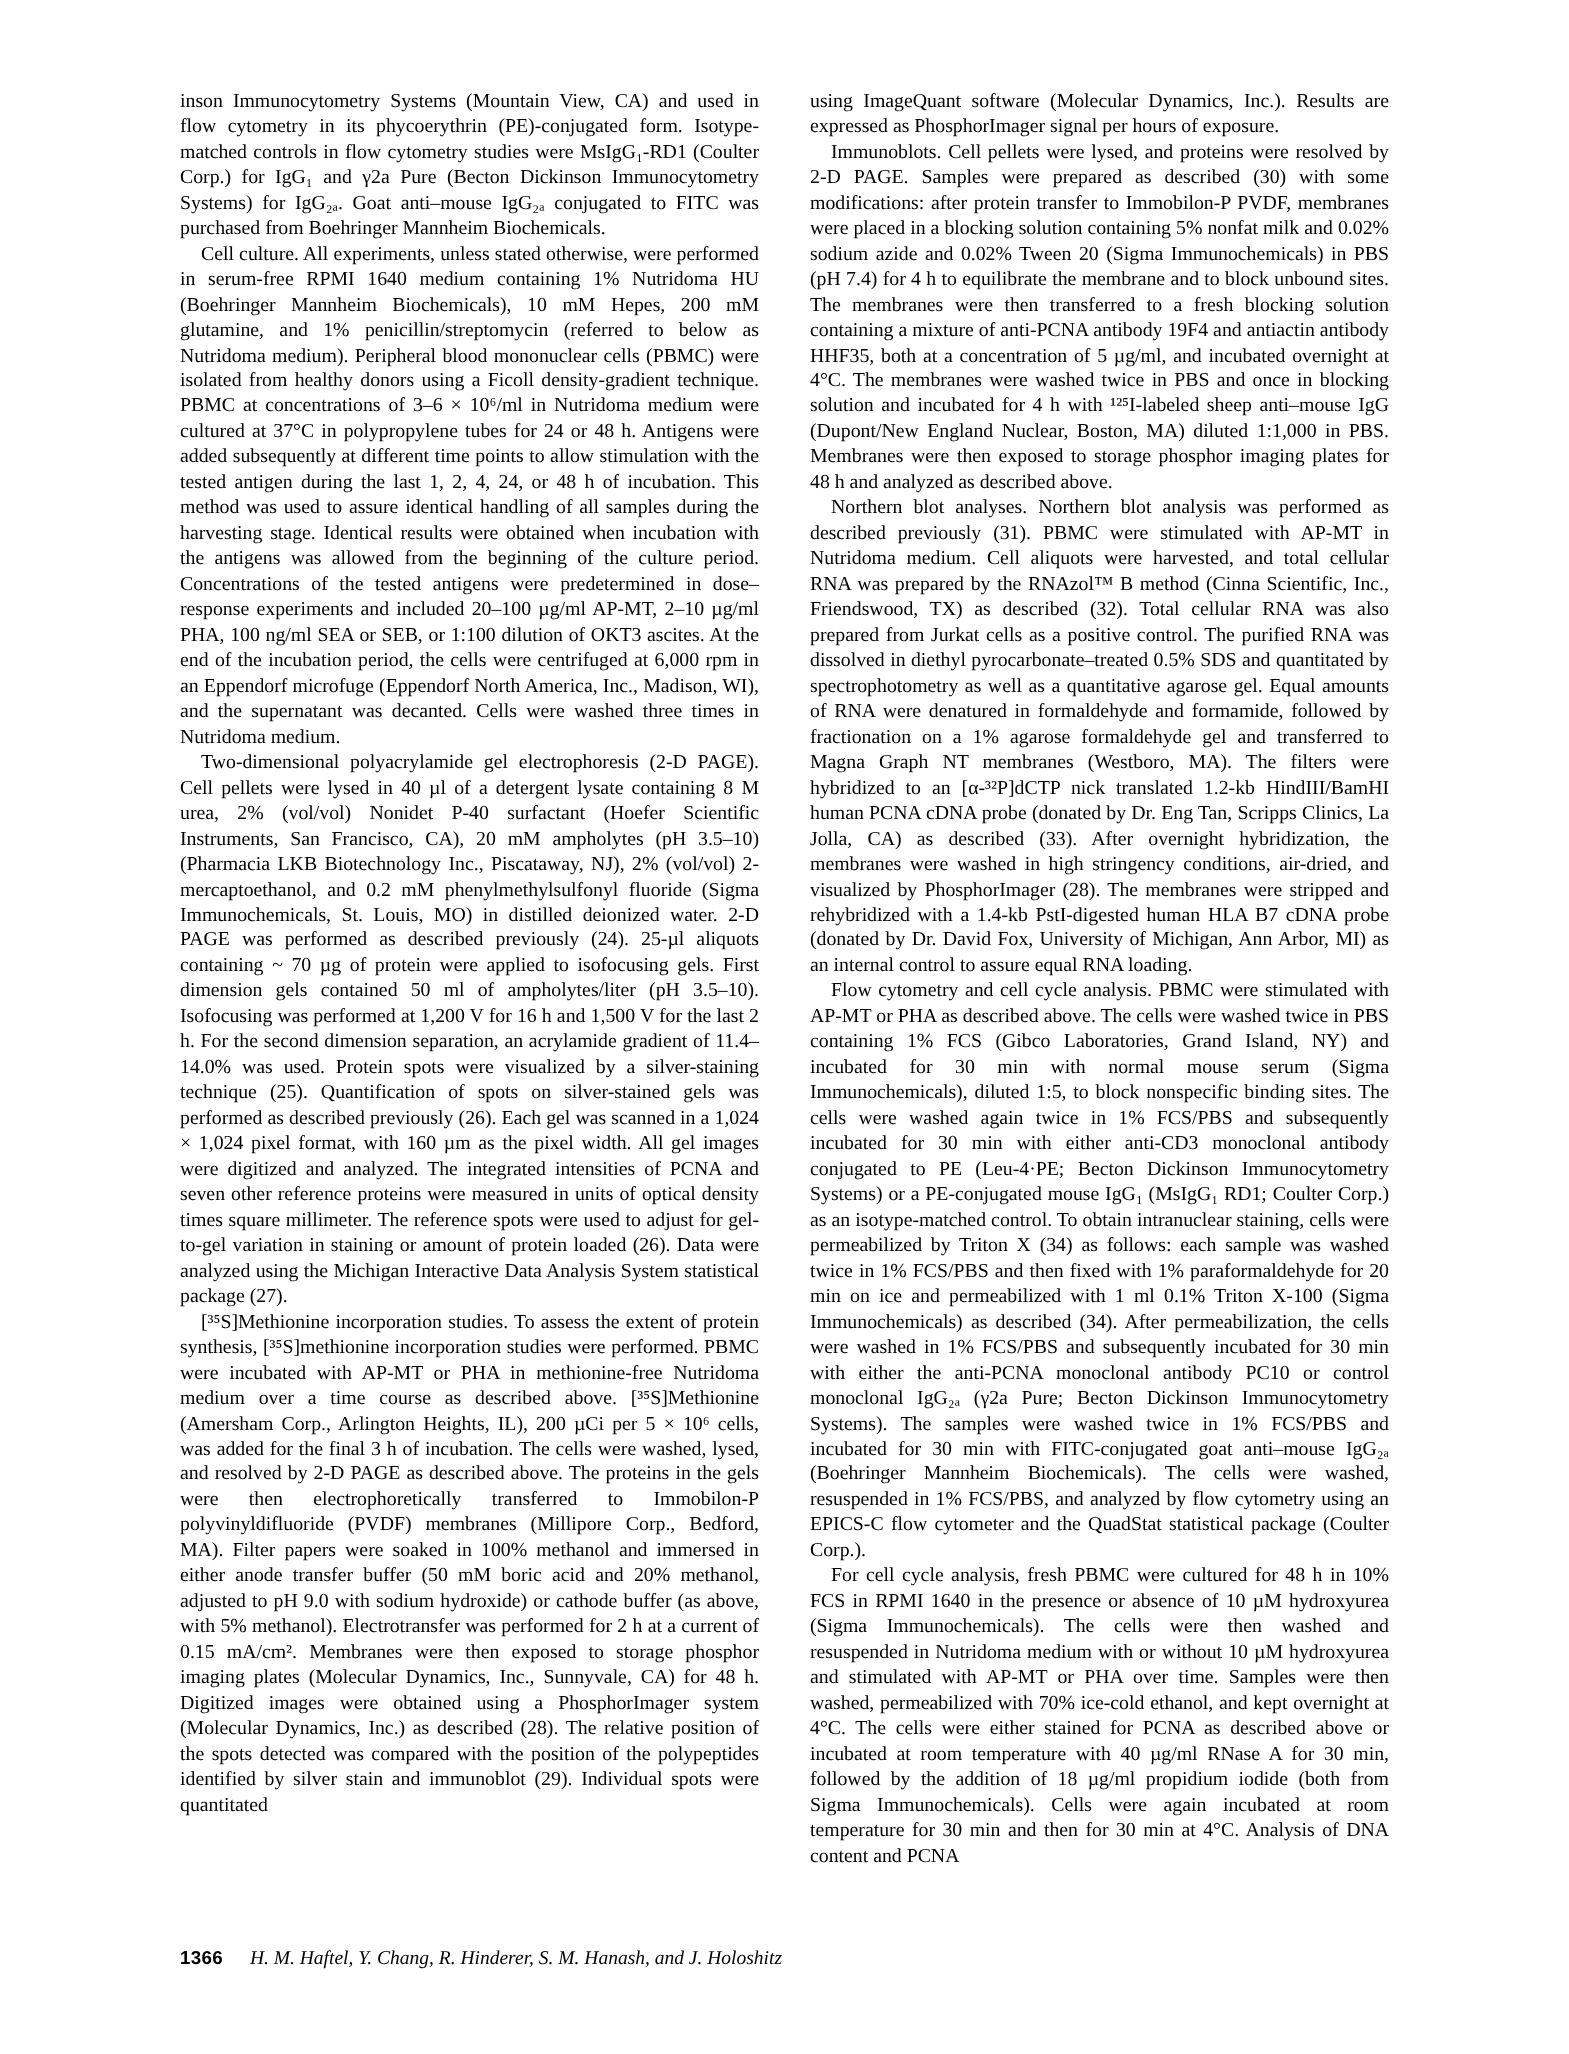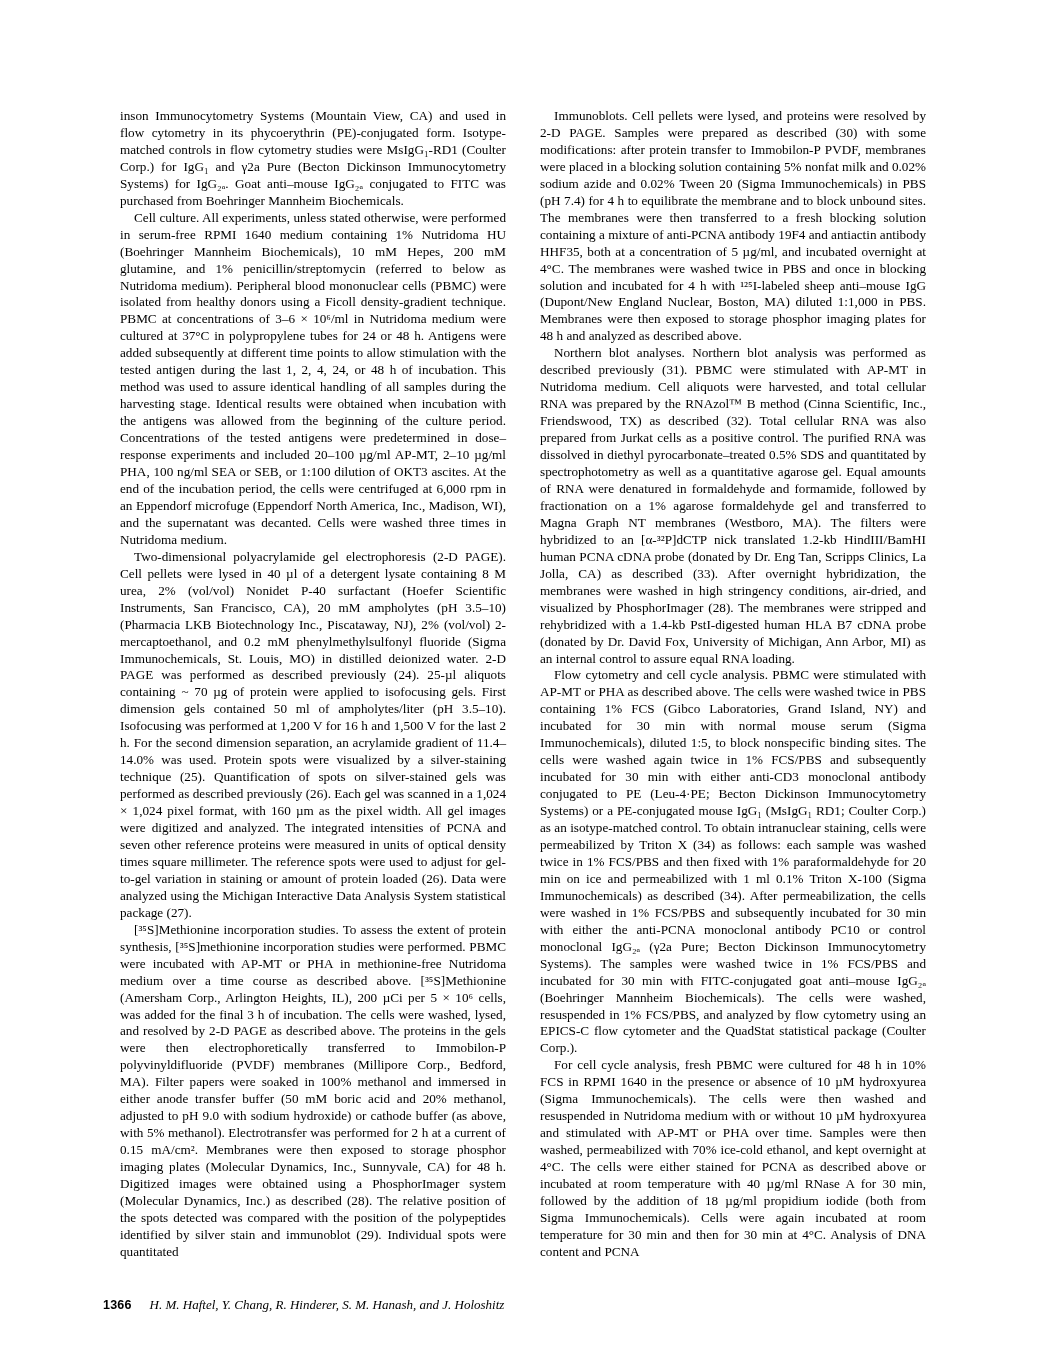--- a/index.html
+++ b/index.html
@@ -11,21 +11,21 @@
     width: 1046px;
     height: 1369px;
     font-family: "Liberation Serif", serif;
     color: #000000;
   }
   .page {
     position: relative;
     width: 1046px;
     height: 1369px;
     box-sizing: border-box;
-    padding: 108px 120px 40px 120px;
+    padding: 59px 120px 40px 120px;
   }
   .columns {
     display: flex;
     flex-direction: row;
     gap: 34px;
     height: 1120px;
   }
   .col {
     width: 390px;
     font-size: 13.2px;
@@ -38,21 +38,21 @@
     margin: 0;
     text-indent: 0;
   }
   p.indent {
     text-indent: 14px;
   }
   .sec-head {
   }
   .footer {
     position: absolute;
-    left: 103px;
+    left: 120px;
     bottom: 56px;
     width: 810px;
     font-size: 13px;
   }
   .footer .pnum {
     font-weight: bold;
     font-family: "Liberation Sans", sans-serif;
     font-size: 12.5px;
     letter-spacing: 0.2px;
   }
@@ -74,20 +74,21 @@
   <div class="columns">
 
     <div class="col">
       <p>inson Immunocytometry Systems (Mountain View, CA) and used in flow cytometry in its phycoerythrin (PE)-conjugated form. Isotype-matched controls in flow cytometry studies were MsIgG₁-RD1 (Coulter Corp.) for IgG₁ and γ2a Pure (Becton Dickinson Immunocytometry Systems) for IgG₂ₐ. Goat anti–mouse IgG₂ₐ conjugated to FITC was purchased from Boehringer Mannheim Biochemicals.</p>
       <p class="indent"><span class="sec-head">Cell culture.</span><span> All experiments, unless stated otherwise, were performed in serum-free RPMI 1640 medium containing 1% Nutridoma HU (Boehringer Mannheim Biochemicals), 10 mM Hepes, 200 mM glutamine, and 1% penicillin/streptomycin (referred to below as Nutridoma medium). Peripheral blood mononuclear cells (PBMC) were isolated from healthy donors using a Ficoll density-gradient technique. PBMC at concentrations of 3–6 × 10⁶/ml in Nutridoma medium were cultured at 37°C in polypropylene tubes for 24 or 48 h. Antigens were added subsequently at different time points to allow stimulation with the tested antigen during the last 1, 2, 4, 24, or 48 h of incubation. This method was used to assure identical handling of all samples during the harvesting stage. Identical results were obtained when incubation with the antigens was allowed from the beginning of the culture period. Concentrations of the tested antigens were predetermined in dose–response experiments and included 20–100 µg/ml AP-MT, 2–10 µg/ml PHA, 100 ng/ml SEA or SEB, or 1:100 dilution of OKT3 ascites. At the end of the incubation period, the cells were centrifuged at 6,000 rpm in an Eppendorf microfuge (Eppendorf North America, Inc., Madison, WI), and the supernatant was decanted. Cells were washed three times in Nutridoma medium.</span></p>
       <p class="indent"><span class="sec-head">Two-dimensional polyacrylamide gel electrophoresis (2-D PAGE).</span><span> Cell pellets were lysed in 40 µl of a detergent lysate containing 8 M urea, 2% (vol/vol) Nonidet P-40 surfactant (Hoefer Scientific Instruments, San Francisco, CA), 20 mM ampholytes (pH 3.5–10) (Pharmacia LKB Biotechnology Inc., Piscataway, NJ), 2% (vol/vol) 2-mercaptoethanol, and 0.2 mM phenylmethylsulfonyl fluoride (Sigma Immunochemicals, St. Louis, MO) in distilled deionized water. 2-D PAGE was performed as described previously (24). 25-µl aliquots containing ~ 70 µg of protein were applied to isofocusing gels. First dimension gels contained 50 ml of ampholytes/liter (pH 3.5–10). Isofocusing was performed at 1,200 V for 16 h and 1,500 V for the last 2 h. For the second dimension separation, an acrylamide gradient of 11.4–14.0% was used. Protein spots were visualized by a silver-staining technique (25). Quantification of spots on silver-stained gels was performed as described previously (26). Each gel was scanned in a 1,024 × 1,024 pixel format, with 160 µm as the pixel width. All gel images were digitized and analyzed. The integrated intensities of PCNA and seven other reference proteins were measured in units of optical density times square millimeter. The reference spots were used to adjust for gel-to-gel variation in staining or amount of protein loaded (26). Data were analyzed using the Michigan Interactive Data Analysis System statistical package (27).</span></p>
       <p class="indent"><span class="sec-head">[³⁵S]Methionine incorporation studies.</span><span> To assess the extent of protein synthesis, [³⁵S]methionine incorporation studies were performed. PBMC were incubated with AP-MT or PHA in methionine-free Nutridoma medium over a time course as described above. [³⁵S]Methionine (Amersham Corp., Arlington Heights, IL), 200 µCi per 5 × 10⁶ cells, was added for the final 3 h of incubation. The cells were washed, lysed, and resolved by 2-D PAGE as described above. The proteins in the gels were then electrophoretically transferred to Immobilon-P polyvinyldifluoride (PVDF) membranes (Millipore Corp., Bedford, MA). Filter papers were soaked in 100% methanol and immersed in either anode transfer buffer (50 mM boric acid and 20% methanol, adjusted to pH 9.0 with sodium hydroxide) or cathode buffer (as above, with 5% methanol). Electrotransfer was performed for 2 h at a current of 0.15 mA/cm². Membranes were then exposed to storage phosphor imaging plates (Molecular Dynamics, Inc., Sunnyvale, CA) for 48 h. Digitized images were obtained using a PhosphorImager system (Molecular Dynamics, Inc.) as described (28). The relative position of the spots detected was compared with the position of the polypeptides identified by silver stain and immunoblot (29). Individual spots were quantitated</span></p>
     </div>
 
     <div class="col">
+      <p>using ImageQuant software (Molecular Dynamics, Inc.). Results are expressed as PhosphorImager signal per hours of exposure.</p>
       <p class="indent"><span class="sec-head">Immunoblots.</span><span> Cell pellets were lysed, and proteins were resolved by 2-D PAGE. Samples were prepared as described (30) with some modifications: after protein transfer to Immobilon-P PVDF, membranes were placed in a blocking solution containing 5% nonfat milk and 0.02% sodium azide and 0.02% Tween 20 (Sigma Immunochemicals) in PBS (pH 7.4) for 4 h to equilibrate the membrane and to block unbound sites. The membranes were then transferred to a fresh blocking solution containing a mixture of anti-PCNA antibody 19F4 and antiactin antibody HHF35, both at a concentration of 5 µg/ml, and incubated overnight at 4°C. The membranes were washed twice in PBS and once in blocking solution and incubated for 4 h with ¹²⁵I-labeled sheep anti–mouse IgG (Dupont/New England Nuclear, Boston, MA) diluted 1:1,000 in PBS. Membranes were then exposed to storage phosphor imaging plates for 48 h and analyzed as described above.</span></p>
       <p class="indent"><span class="sec-head">Northern blot analyses.</span><span> Northern blot analysis was performed as described previously (31). PBMC were stimulated with AP-MT in Nutridoma medium. Cell aliquots were harvested, and total cellular RNA was prepared by the RNAzol™ B method (Cinna Scientific, Inc., Friendswood, TX) as described (32). Total cellular RNA was also prepared from Jurkat cells as a positive control. The purified RNA was dissolved in diethyl pyrocarbonate–treated 0.5% SDS and quantitated by spectrophotometry as well as a quantitative agarose gel. Equal amounts of RNA were denatured in formaldehyde and formamide, followed by fractionation on a 1% agarose formaldehyde gel and transferred to Magna Graph NT membranes (Westboro, MA). The filters were hybridized to an [α-³²P]dCTP nick translated 1.2-kb HindIII/BamHI human PCNA cDNA probe (donated by Dr. Eng Tan, Scripps Clinics, La Jolla, CA) as described (33). After overnight hybridization, the membranes were washed in high stringency conditions, air-dried, and visualized by PhosphorImager (28). The membranes were stripped and rehybridized with a 1.4-kb PstI-digested human HLA B7 cDNA probe (donated by Dr. David Fox, University of Michigan, Ann Arbor, MI) as an internal control to assure equal RNA loading.</span></p>
       <p class="indent"><span class="sec-head">Flow cytometry and cell cycle analysis.</span><span> PBMC were stimulated with AP-MT or PHA as described above. The cells were washed twice in PBS containing 1% FCS (Gibco Laboratories, Grand Island, NY) and incubated for 30 min with normal mouse serum (Sigma Immunochemicals), diluted 1:5, to block nonspecific binding sites. The cells were washed again twice in 1% FCS/PBS and subsequently incubated for 30 min with either anti-CD3 monoclonal antibody conjugated to PE (Leu-4·PE; Becton Dickinson Immunocytometry Systems) or a PE-conjugated mouse IgG₁ (MsIgG₁ RD1; Coulter Corp.) as an isotype-matched control. To obtain intranuclear staining, cells were permeabilized by Triton X (34) as follows: each sample was washed twice in 1% FCS/PBS and then fixed with 1% paraformaldehyde for 20 min on ice and permeabilized with 1 ml 0.1% Triton X-100 (Sigma Immunochemicals) as described (34). After permeabilization, the cells were washed in 1% FCS/PBS and subsequently incubated for 30 min with either the anti-PCNA monoclonal antibody PC10 or control monoclonal IgG₂ₐ (γ2a Pure; Becton Dickinson Immunocytometry Systems). The samples were washed twice in 1% FCS/PBS and incubated for 30 min with FITC-conjugated goat anti–mouse IgG₂ₐ (Boehringer Mannheim Biochemicals). The cells were washed, resuspended in 1% FCS/PBS, and analyzed by flow cytometry using an EPICS-C flow cytometer and the QuadStat statistical package (Coulter Corp.).</span></p>
       <p class="indent">For cell cycle analysis, fresh PBMC were cultured for 48 h in 10% FCS in RPMI 1640 in the presence or absence of 10 µM hydroxyurea (Sigma Immunochemicals). The cells were then washed and resuspended in Nutridoma medium with or without 10 µM hydroxyurea and stimulated with AP-MT or PHA over time. Samples were then washed, permeabilized with 70% ice-cold ethanol, and kept overnight at 4°C. The cells were either stained for PCNA as described above or incubated at room temperature with 40 µg/ml RNase A for 30 min, followed by the addition of 18 µg/ml propidium iodide (both from Sigma Immunochemicals). Cells were again incubated at room temperature for 30 min and then for 30 min at 4°C. Analysis of DNA content and PCNA</p>
     </div>
 
   </div>
 
   <div class="footer">
     <div class="footer-inner">

